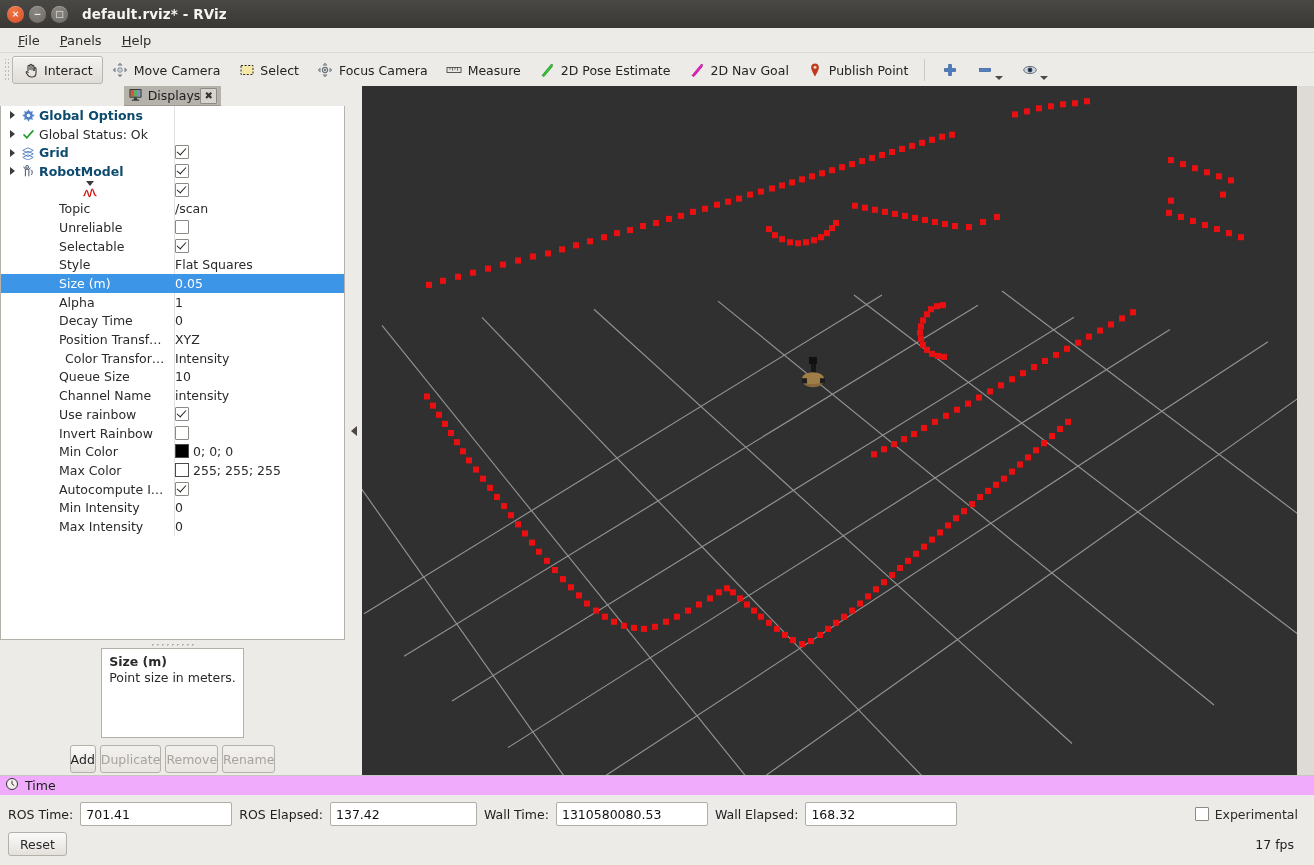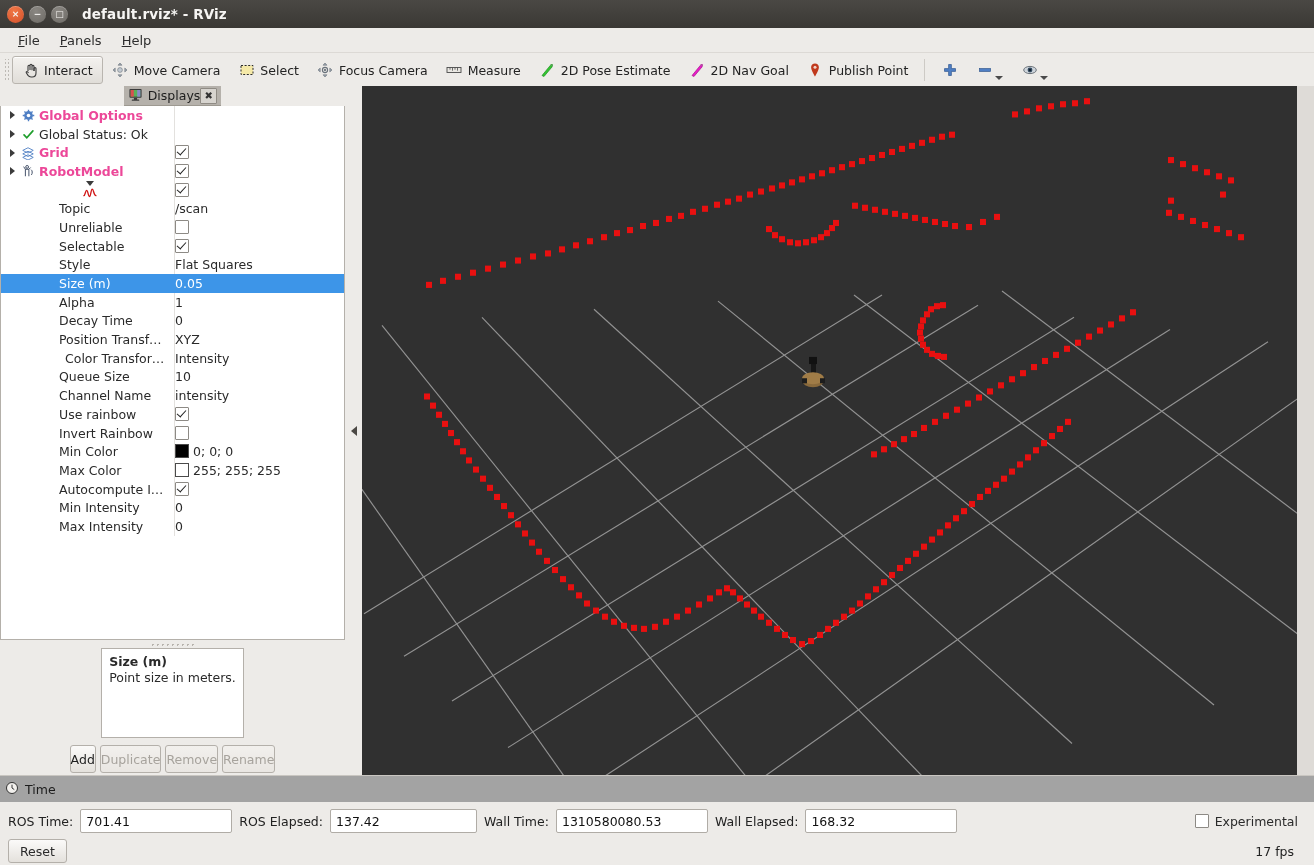--- a/index.html
+++ b/index.html
@@ -59,21 +59,21 @@
   .tree td{padding:0;font-size:12.5px;vertical-align:middle;overflow:hidden;white-space:nowrap;}
   .c-name{width:173px;border-right:1px solid #e3e1de;}
   .c-val{padding-left:5px;}
   .nm{display:flex;align-items:center;height:18.7px;}
   .arrow{width:13px;flex:none;display:flex;align-items:center;justify-content:center;}
   .arrow i{display:block;width:0;height:0;}
   .arrow.closed i{border-top:4px solid transparent;border-bottom:4px solid transparent;border-left:5px solid #3b3b3b;}
   .arrow.open i{border-left:4px solid transparent;border-right:4px solid transparent;border-top:5px solid #3b3b3b;}
   .licon{width:18px;flex:none;display:flex;align-items:center;justify-content:center;}
   .lbl{padding-left:2px;}
-  .lbl.disp{color:#ec4899;font-weight:bold;}
+  .lbl.disp{color:#0c4a6e;font-weight:bold;}
   .tree tr.sel td{background:#3d95e8;}
   .tree tr.sel .lbl,.tree tr.sel .c-val{color:#fff;}
   .tree tr.sel .c-name{border-right-color:#3d95e8;}
   .chk{width:12px;height:12px;border:1px solid #8d8a85;background:#fff;display:inline-block;
        position:relative;vertical-align:-2px;border-radius:1px;}
   .chk.on:after{content:"";position:absolute;left:3px;top:0px;width:4px;height:8px;
                 border:solid #222;border-width:0 1.8px 1.8px 0;transform:rotate(42deg);}
   .swatch{width:12px;height:12px;display:inline-block;vertical-align:-2px;margin-right:4px;
           border:1px solid #4a4a4a;}
 
@@ -97,21 +97,21 @@
   .vsplit .ar.l{border-right:6px solid #4b4844;}
   .rsplit{width:17px;background:#dedbd7;display:flex;align-items:center;justify-content:center;}
 
   
   .view{flex:1;background:#303030;position:relative;overflow:hidden;}
   .view svg{display:block;width:100%;height:100%;}
 
   
   .timepanel{position:absolute;left:0;right:0;bottom:0;height:89px;background:#edebe8;
              border-top:1px solid #c9c6c1;}
-  .timehdr{height:26px;background:#a3a3a3;display:flex;align-items:center;padding:0 5px;text-align:center;}
+  .timehdr{height:19px;background:#f0abfc;display:flex;align-items:center;padding:0 5px;text-align:center;}
   .timehdr .ttl{font-size:12.5px;color:#1c1c1c;margin-left:6px;}
   .timerow{display:flex;align-items:center;padding:7px 8px 0 8px;gap:7px;}
   .tlab{font-size:12.5px;color:#222;}
   .tfield{height:22px;background:#fff;border:1px solid #b0aca6;border-radius:2px;
           display:flex;align-items:center;padding:0 5px;font-size:12.5px;color:#111;}
   .f1{width:140px;} .f2{width:135px;} .f3{width:140px;} .f4{width:140px;}
   .exp{margin-left:auto;display:flex;align-items:center;gap:6px;padding-right:8px;font-size:12.5px;}
   .resetrow{display:flex;align-items:center;padding:6px 8px 0 8px;}
   .resetbtn{height:22px;padding:0 11px;border:1px solid #b4b0aa;border-radius:3px;
             background:linear-gradient(to bottom,#fbfaf9,#e4e1dc);display:flex;align-items:center;

